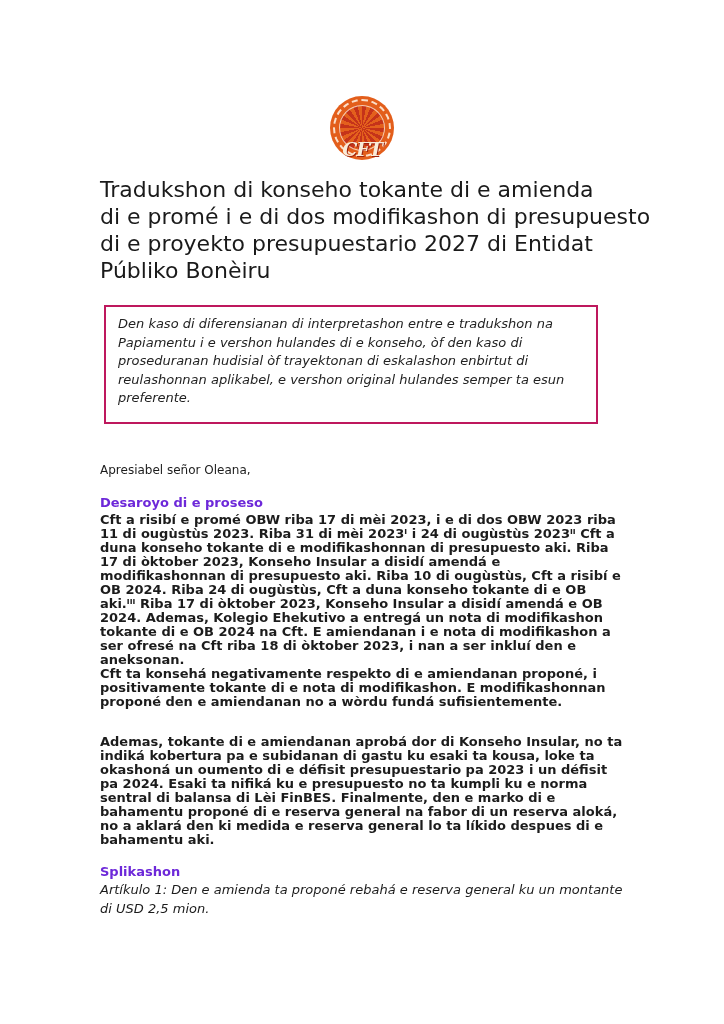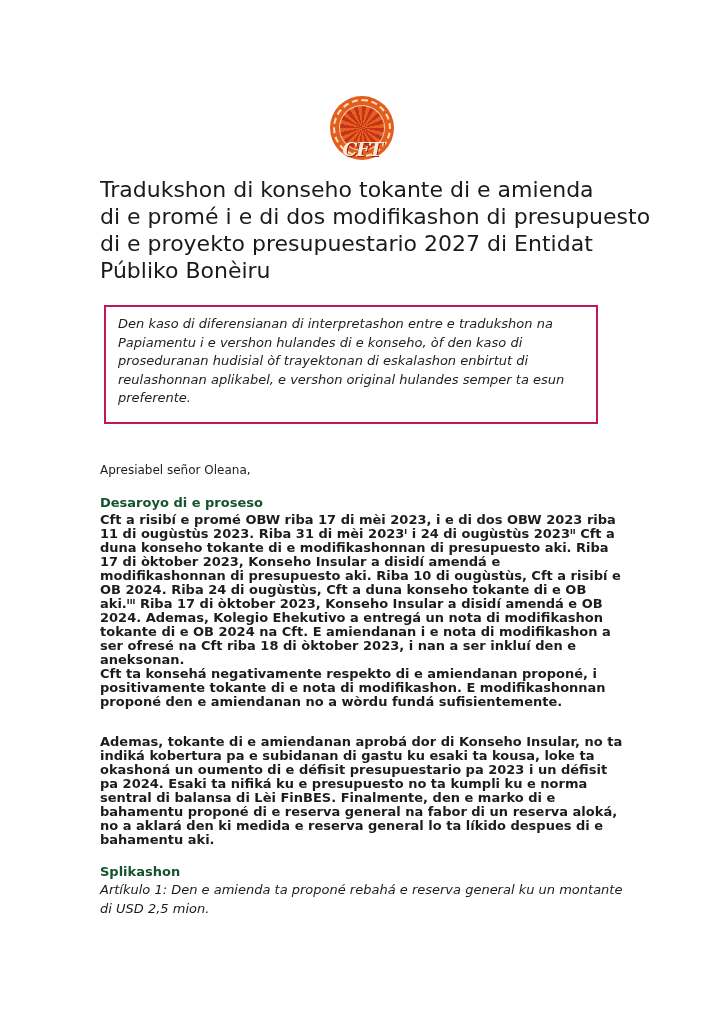--- a/index.html
+++ b/index.html
@@ -54,21 +54,21 @@
     font-style:italic;
     font-size:13px; line-height:18.5px;
     color:#222222;
   }
 
   .salutation { margin-top:37px; font-size:13px; line-height:18.5px; }
 
   .body-text { font-size:12px; line-height:18.5px; }
 
   h3.sec-heading {
-    font-size:13px; line-height:18.5px; font-weight:bold; color:#14532d;
+    font-size:13px; line-height:18.5px; font-weight:bold; color:#6d28d9;
   }
   .h-proseso   { margin-top:15px; }
   .h-konklusion{ margin-top:16px; }
   .h-splikashon{ margin-top:16px; }
 
   p.para { font-size:13px; line-height:14px; color:#1c1c1c;font-weight:bold; }
   p.para-gap { margin-top:26px; }
 
   .subheading-underline {
     font-size:13px; line-height:18.5px;

